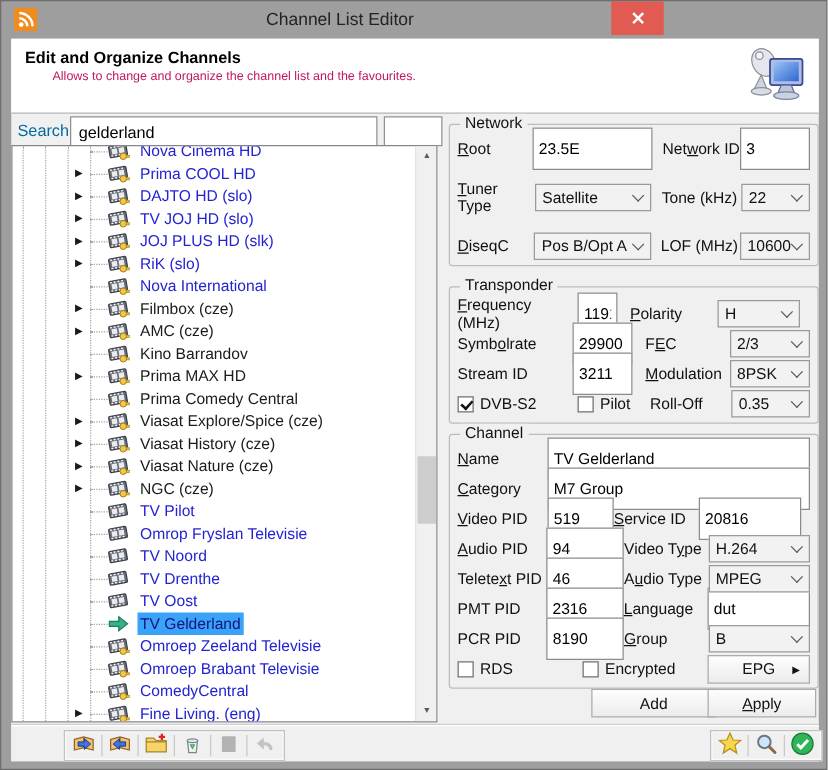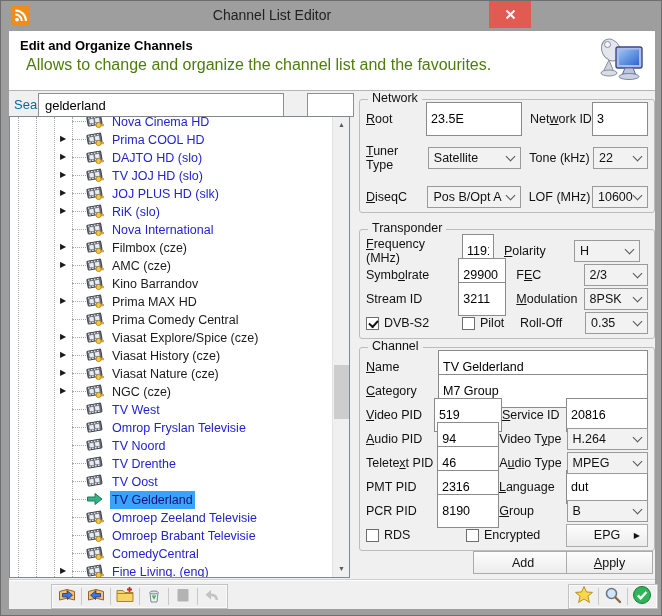--- a/index.html
+++ b/index.html
@@ -7,25 +7,25 @@
   .window{position:relative;width:662px;height:616px;background:#9e9e9e;border:1px solid #6e6e6e;overflow:hidden;}
   
   .titlebar{position:absolute;left:0;top:0;width:542px;height:30px;}
   .app-icon{position:absolute;left:10px;top:5px;width:19px;height:19px;}
   .win-title{position:absolute;left:0;right:0;top:0;height:30px;line-height:29px;text-align:center;font-size:14px;color:#222;}
   .close-btn{position:absolute;right:12px;top:0;width:42px;height:27px;background:#e25b52;border:none;display:flex;align-items:center;justify-content:center;cursor:default;}
   
   .body{position:absolute;left:8px;top:30px;width:646px;height:578px;background:#f0f0f0;}
   .headerband{position:absolute;left:0;top:0;width:646px;height:60px;background:#ffffff;border-bottom:1px solid #b3b3b3;}
   .hb-title{position:absolute;left:11px;top:7px;font-size:13px;font-weight:bold;color:#000;}
-  .hb-sub{position:absolute;left:17px;top:25px;font-size:16px;color:#4d7c0f;}
+  .hb-sub{position:absolute;left:33px;top:25px;font-size:10px;color:#be185d;}
   .hb-icon{position:absolute;right:8px;top:4px;}
   
   .search-label{position:absolute;left:5px;top:66px;font-size:13px;color:#0369a1;}
-  .search-input{position:absolute;left:29px;top:62px;width:246px;height:24px;border:1px solid #8f8f8f;background:#fff;font-size:13px;padding:0 6px;font-family:inherit;}
+  .search-input{position:absolute;left:47px;top:62px;width:246px;height:24px;border:1px solid #8f8f8f;background:#fff;font-size:13px;padding:0 6px;font-family:inherit;}
   .search-extra{position:absolute;left:298px;top:62px;width:47px;height:24px;border:1px solid #8f8f8f;background:#fff;}
   
   .tree{position:absolute;left:0;top:85px;width:341px;height:462px;background:#fff;border:1px solid #82878f;overflow:hidden;padding-left:18px;}
   .tree-rows{position:absolute;left:0;top:-5px;right:17px;}
   .guide{position:absolute;top:0;bottom:0;border-left:1px dotted #a8a8a8;}
   .trow{position:relative;height:18px;white-space:nowrap;}
   .trow::before{content:'';position:absolute;left:62px;top:9px;width:14px;border-top:1px dotted #a8a8a8;}
   .exp{position:absolute;left:50px;top:4px;width:12px;font-size:8px;color:#1a1a1a;}
   .ticon{position:absolute;left:76px;top:1px;width:18px;height:16px;}
   .tlabel{display:inline-block;margin-left:100px;font-size:12.5px;line-height:18px;padding:0 2px;}
@@ -474,21 +474,21 @@
                     <rect x="2.6" y="3.6" width="1.5" height="1.1"></rect>
                     <rect x="5.6" y="3.6" width="1.5" height="1.1"></rect>
                     <rect x="8.6" y="3.6" width="1.5" height="1.1"></rect>
                     <rect x="11.6" y="3.6" width="1.5" height="1.1"></rect>
                     <rect x="2.6" y="10.3" width="1.5" height="1.1"></rect>
                     <rect x="5.6" y="10.3" width="1.5" height="1.1"></rect>
                     <rect x="8.6" y="10.3" width="1.5" height="1.1"></rect>
                     <rect x="11.6" y="10.3" width="1.5" height="1.1"></rect>
                   </g>
                 </g>
-              </svg></span><span class="tlabel t-blue">TV West</span></div>
+              </svg></span><span class="tlabel t-blue">TV Pilot</span></div>
           <div class="trow"><span class="exp"></span><span class="ticon"><svg width="18" height="16" viewBox="0 0 18 16">
                 <g transform="rotate(-10 9 8)">
                   <rect x="1.5" y="3" width="14" height="9" rx="1" fill="#6a6f7a" stroke="#3c4048"></rect>
                   <rect x="3.5" y="5.4" width="4.3" height="4.2" fill="#e9ebf1"></rect>
                   <rect x="9.2" y="5.4" width="4.3" height="4.2" fill="#e9ebf1"></rect>
                   <g fill="#fff">
                     <rect x="2.6" y="3.6" width="1.5" height="1.1"></rect>
                     <rect x="5.6" y="3.6" width="1.5" height="1.1"></rect>
                     <rect x="8.6" y="3.6" width="1.5" height="1.1"></rect>
                     <rect x="11.6" y="3.6" width="1.5" height="1.1"></rect>
@@ -722,21 +722,21 @@
       <div class="frow">
         <span class="flabel cl1"><u>N</u>ame</span>
         <input class="tin cwide" value="TV Gelderland" style="">
       </div>
       <div class="frow">
         <span class="flabel cl1"><u>C</u>ategory</span>
         <input class="tin cwide" value="M7 Group" style="">
       </div>
       <div class="frow">
         <span class="flabel cl1"><u>V</u>ideo PID</span>
-        <input class="tin" style="width: 68px; flex: 0 0 auto;" value="519">
+        <input class="tin" style="width: 53px; flex: 0 0 auto;" value="519">
         <span class="flabel cl2"><u>S</u>ervice ID</span>
         <input class="tin" style="width: 82px; flex: 0 0 auto;" value="20816">
       </div>
       <div class="frow">
         <span class="flabel cl1"><u>A</u>udio PID</span>
         <input class="tin" style="width: 62px; flex: 0 0 auto;" value="94">
         <span class="flabel cl2">Video T<u>y</u>pe</span>
         <div class="combo cc2">
             <span>H.264</span>
           </div>

